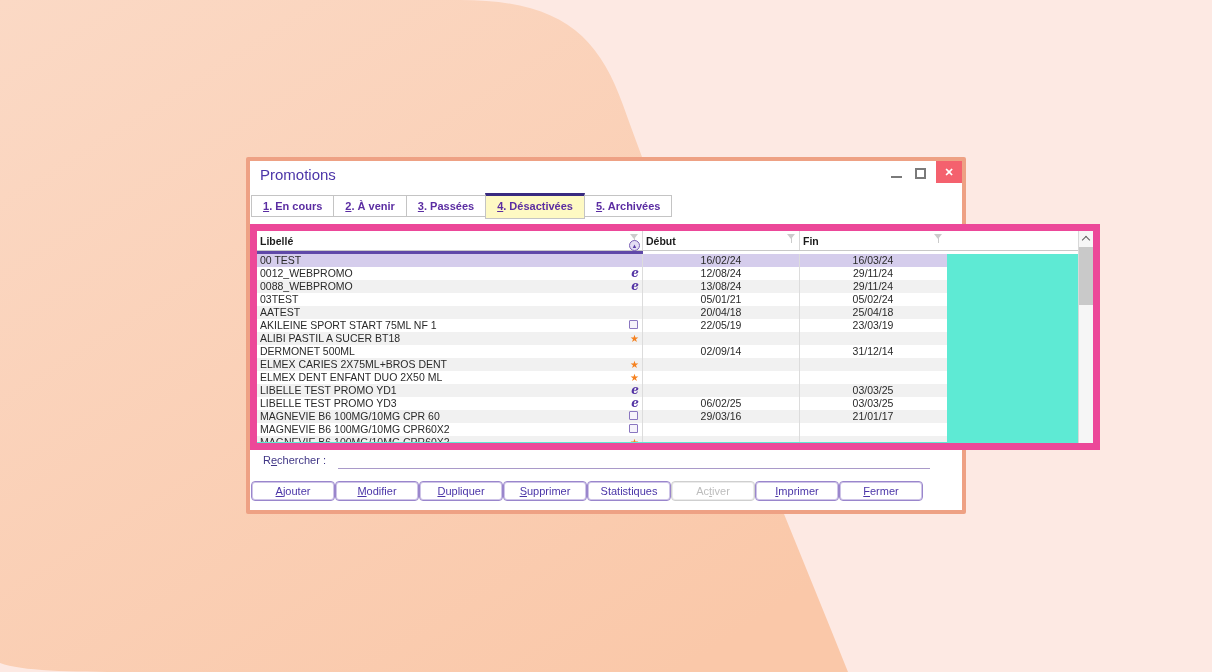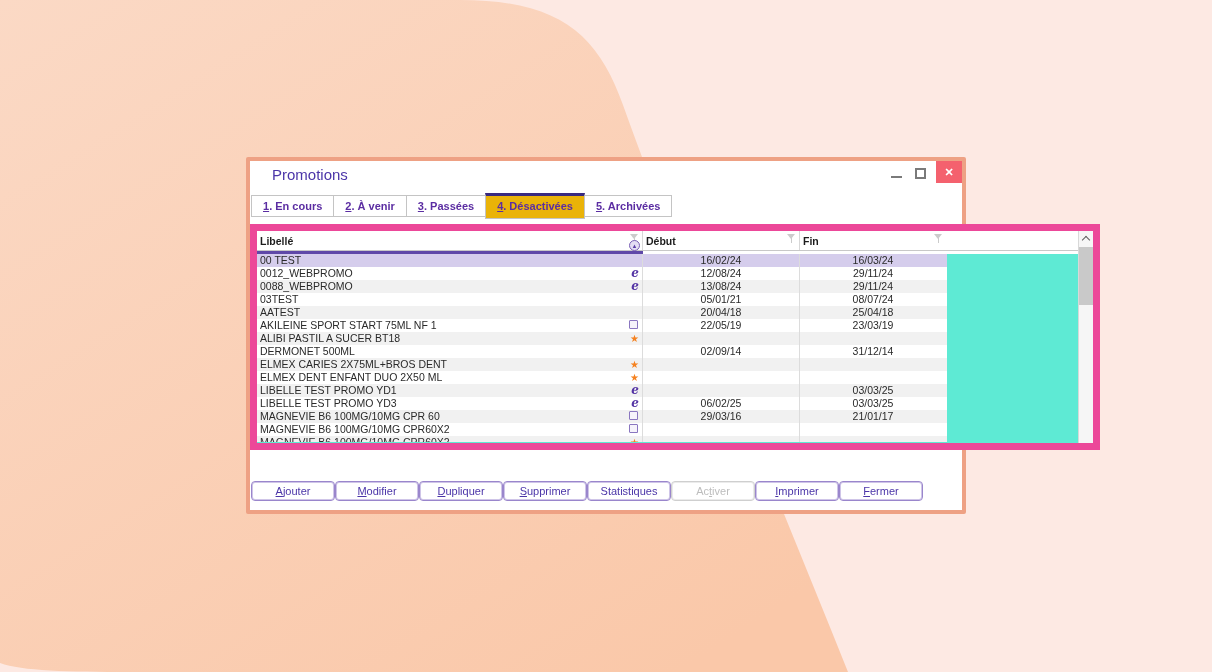--- a/index.html
+++ b/index.html
@@ -8,38 +8,38 @@
 
   
   .bg-svg { position:absolute; left:0; top:0; width:1212px; height:672px; }
 
   
   .window {
     position:absolute; left:246px; top:157px; width:720px; height:357px;
     background:#ffffff; border:4px solid #eea184; border-radius:2px;
   }
   .titlebar { position:relative; height:32px; }
-  .win-title { position:absolute; left:22px; top:5px; font-size:15px; color:#4b35a8; }
+  .win-title { position:absolute; left:10px; top:5px; font-size:15px; color:#4b35a8; }
   .win-min { position:absolute; right:60px; top:15px; width:11px; height:0; border-top:2px solid #7a7a7a; cursor:pointer; }
   .win-max { position:absolute; right:36px; top:7px; width:11px; height:11px; border:2px solid #7a7a7a; background:#fff; cursor:pointer; }
   .win-close {
     position:absolute; right:0; top:0; width:26px; height:22px; background:#f4616e;
     color:#fff; font-size:11px; font-weight:bold; text-align:center; line-height:22px; cursor:pointer;
   }
 
   
   .tab-strip { position:absolute; left:1px; top:32px; height:26px; display:flex; align-items:center; }
   .tab {
     height:22px; line-height:20px; padding:0 11px; background:#fff;
     border:1px solid #c4c4c4; margin-left:-1px; font-size:11px; font-weight:bold;
     color:#5b2da2; cursor:pointer; white-space:nowrap;
   }
   .tab:first-child { margin-left:0; }
   .tab.active {
-    height:26px; line-height:21px; background:#eab308;
+    height:26px; line-height:21px; background:#fef9c3;
     border-top:3px solid #392a80; position:relative; z-index:2;
   }
   .tab .accel { text-decoration:underline; text-underline-offset:1px; }
 
   
   .table {
     position:absolute; left:0; top:63px; width:850px; height:226px;
     border:7px solid #ec4899; background:#5eead4; overflow:hidden;
   }
   .thead { display:flex; height:20px; border-bottom:1px solid #c8c8c8; background:#fff; }
@@ -167,21 +167,21 @@
           <div class="cell c-end">29/11/24</div>
         </div>
         <div class="trow">
           <div class="cell c-label">0088_WEBPROMO<span class="row-icon icon-web">e</span></div>
           <div class="cell c-start">13/08/24</div>
           <div class="cell c-end">29/11/24</div>
         </div>
         <div class="trow">
           <div class="cell c-label">03TEST</div>
           <div class="cell c-start">05/01/21</div>
-          <div class="cell c-end">08/07/24</div>
+          <div class="cell c-end">05/02/24</div>
         </div>
         <div class="trow">
           <div class="cell c-label">AATEST</div>
           <div class="cell c-start">20/04/18</div>
           <div class="cell c-end">25/04/18</div>
         </div>
         <div class="trow">
           <div class="cell c-label">AKILEINE SPORT START 75ML NF 1<span class="row-icon icon-copy"></span></div>
           <div class="cell c-start">22/05/19</div>
           <div class="cell c-end">23/03/19</div>
@@ -236,20 +236,24 @@
       <div class="scroll-btn up">
           <span class="chev"></span>
         </div>
       <div class="scroll-thumb"></div>
       <div class="scroll-btn down">
           <span class="chev"></span>
         </div>
     </div>
   </div>
 
+  <div class="search-row">
+    <span class="search-label">R<u>e</u>chercher :</span>
+    <input class="search-input" type="text" value="" style="">
+  </div>
 
   <div class="button-bar">
       <button class="btn"><u>A</u>jouter</button>
       <button class="btn"><u>M</u>odifier</button>
       <button class="btn"><u>D</u>upliquer</button>
       <button class="btn"><u>S</u>upprimer</button>
       <button class="btn">Statistiques</button>
       <button class="btn disabled">Ac<u>t</u>iver</button>
       <button class="btn"><u>I</u>mprimer</button>
       <button class="btn"><u>F</u>ermer</button>

